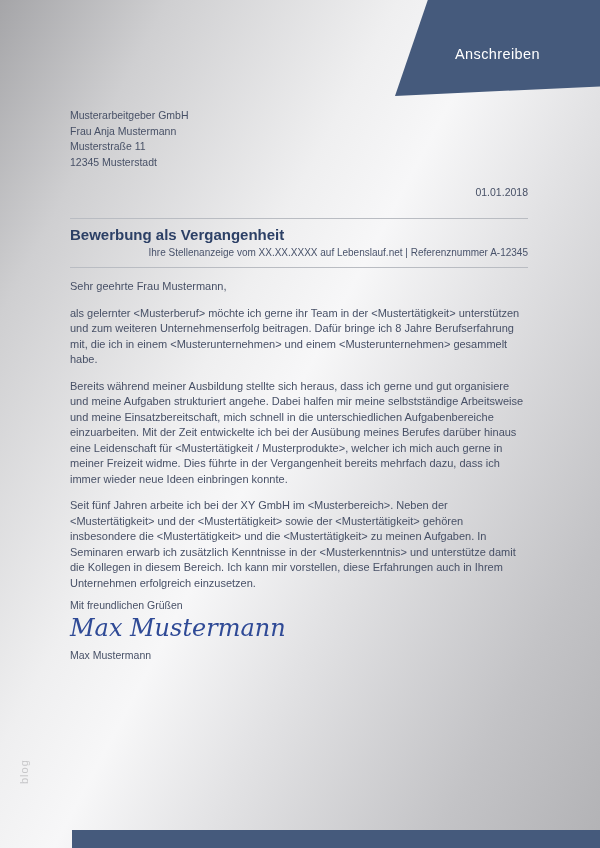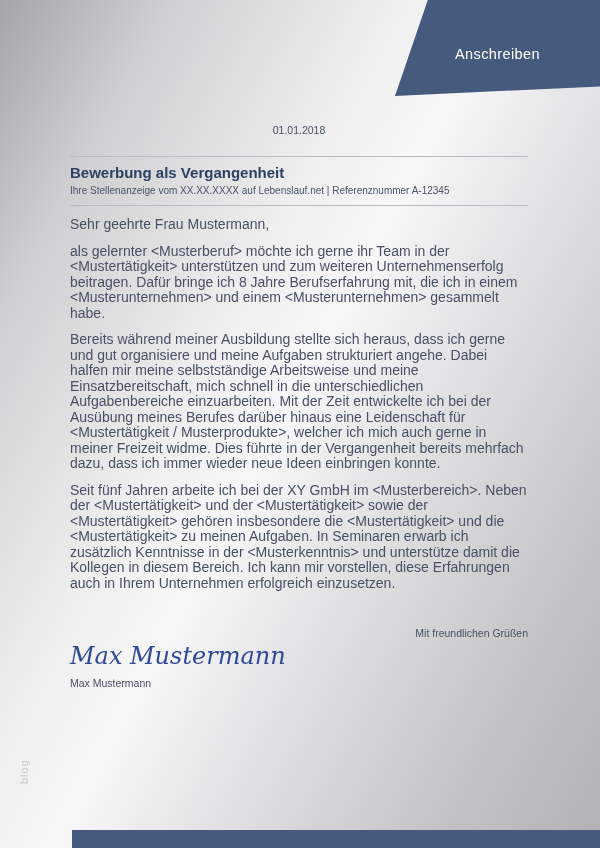--- a/index.html
+++ b/index.html
@@ -73,21 +73,21 @@
     padding: 108px 72px 0 70px;
     box-sizing: border-box;
   }
 
   .recipient {
     font-size: 10.5px;
     line-height: 15.5px;
   }
 
   .date-row {
-    text-align: center;
+    text-align: right;
     font-size: 10.5px;
     margin-top: 16px;
   }
 
   .rule {
     height: 1px;
     background: #b9bcc2;
     border: none;
     margin: 0;
   }
@@ -97,30 +97,31 @@
   .subject-title {
     margin: 7px 0 0 0;
     font-size: 15px;
     font-weight: bold;
     color: #2c4066;
   }
   .subject-reference {
     margin-top: 4px;
     font-size: 10px;
     color: #49536b;
+    text-align: right;
   }
 
   .body-text {
-    font-size: 14px;
+    font-size: 11px;
     line-height: 15.5px;
   }
   .salutation { margin-top: 23px; }
   .body-text p { margin: 11px 0 0 0; }
 
-  .closing { margin-top: 36px; font-size: 10.5px; text-align: right; }
+  .closing { margin-top: 8px; font-size: 10.5px; }
 
   .signature-script {
     margin-top: 3px;
     font-family: "DejaVu Serif", serif;
     font-style: italic;
     font-size: 24px;
     color: var(--signature, #2f4a96);
   }
   .signature-print {
     margin-top: 7px;
@@ -131,20 +132,26 @@
 <body>
 
 <div class="page">
 
   <div class="banner">
     <span class="banner-label">Anschreiben</span>
   </div>
 
   <div class="content">
 
+    <div class="recipient">
+      <div>Musterarbeitgeber GmbH</div>
+      <div>Frau Anja Mustermann</div>
+      <div>Musterstraße 11</div>
+      <div>12345 Musterstadt</div>
+    </div>
 
     <div class="date-row">01.01.2018</div>
 
     <hr class="rule rule-top">
 
     <div class="subject-title">Bewerbung als Vergangenheit</div>
     <div class="subject-reference">Ihre Stellenanzeige vom XX.XX.XXXX auf Lebenslauf.net | Referenznummer A-12345</div>
 
     <hr class="rule rule-bottom">
 

